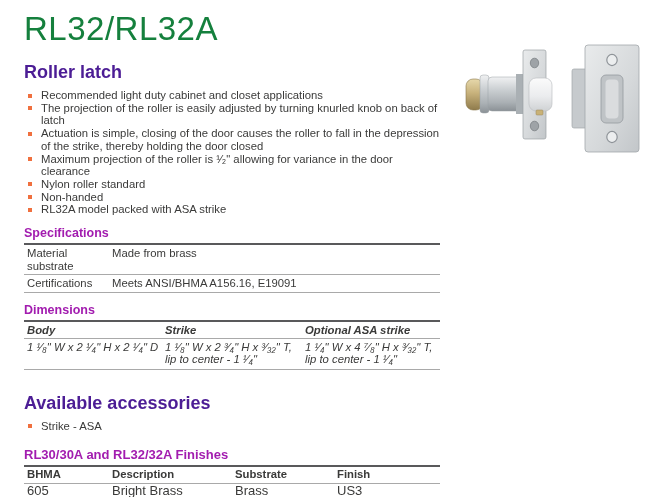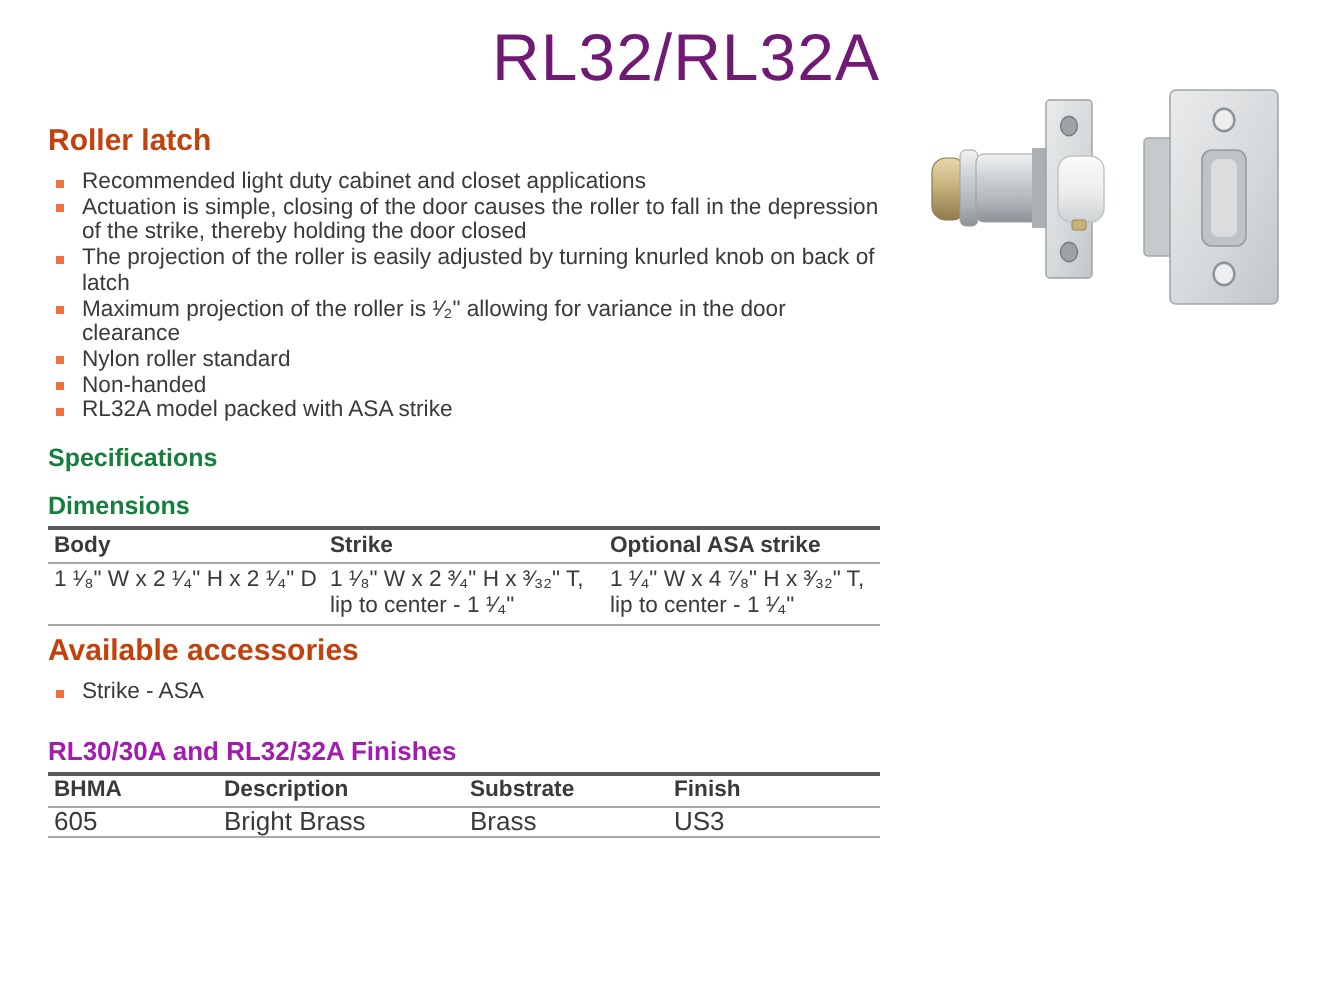--- a/index.html
+++ b/index.html
@@ -4,83 +4,93 @@
 <style>
   html,body{margin:0;padding:0;}
   body{
     width:669px;height:497px;background:#ffffff;position:relative;overflow:hidden;
     font-family:"Liberation Sans","DejaVu Sans",sans-serif;color:#3a3a39;
     -webkit-font-smoothing:antialiased;
   }
   .content{position:absolute;left:24px;top:10px;width:416px;}
   h1.page-title{
     margin:0 0 15px 0;font-size:33px;line-height:37px;font-weight:400;
-    color:#701a75;letter-spacing:0.5px;text-align:right;
+    color:#15803d;letter-spacing:0.5px;
   }
-  .orange-head{font-size:15px;font-weight:700;color:#c2410c;margin:0 0 6px 0;}
+  .orange-head{font-size:18px;font-weight:700;color:#4c1d95;margin:0 0 6px 0;}
   .bullets{margin:0;}
   .bullet{display:flex;align-items:flex-start;}
   .bullet .sq{flex:0 0 auto;width:4px;height:4px;background:#f0703e;margin:4.5px 9px 0 4px;}
   .bullet .bt{font-size:11.3px;line-height:12.7px;max-width:400px;}
-  .sec-head{font-size:12.5px;font-weight:700;margin:10px 0 3px 0;color:#15803d;}
+  .sec-head{font-size:12.5px;font-weight:700;margin:10px 0 3px 0;color:#a21caf;}
   .fin-head{font-size:13px;font-weight:700;margin:15px 0 3px 0;color:#a21caf;}
   .rule-table{border-top:2px solid #59595b;}
   .trow{display:flex;border-bottom:1px solid #a9a9a9;padding:2px 0 2px 3px;font-size:11.3px;line-height:12.5px;}
   .trow .c1{flex:0 0 85px;}
   .trow .c2{flex:1;}
-  .dims-grid{display:grid;grid-template-columns:138px 140px 138px;}
+  .dims-grid{display:grid;grid-template-columns:138px 140px 138px;font-style:italic;}
   .dims-grid .dh{font-weight:700;font-size:11.3px;padding:2px 0 2px 3px;border-bottom:1px solid #a9a9a9;}
   .dims-grid .dc{font-size:11.3px;line-height:12.5px;padding:2px 0 3px 3px;border-bottom:1px solid #a9a9a9;}
   .fin-grid .frow{display:grid;grid-template-columns:85px 123px 102px 1fr;
     font-size:13px;line-height:11.5px;border-bottom:1px solid #a9a9a9;padding:1px 0 1px 3px;}
   .fin-grid .frow.head{font-weight:700;font-size:11.3px;padding:2px 0 2px 3px;}
-  .acc-block{margin-top:4px;}
+  .acc-block{margin-top:23px;}
   .product{position:absolute;left:462px;top:18px;width:204px;height:142px;}
 </style>
 </head>
 <body>
 
 <div class="content">
 
   <h1 class="page-title">RL32/RL32A</h1>
 
   <div class="orange-head">Roller latch</div>
 
   <div class="bullets">
     <div class="bullet">
         <span class="sq"></span>
         <span class="bt">Recommended light duty cabinet and closet applications</span>
       </div>
     <div class="bullet">
         <span class="sq"></span>
-        <span class="bt">Actuation is simple, closing of the door causes the roller to fall in the depression of the strike, thereby holding the door closed</span>
+        <span class="bt">The projection of the roller is easily adjusted by turning knurled knob on back of latch</span>
       </div>
     <div class="bullet">
         <span class="sq"></span>
-        <span class="bt">The projection of the roller is easily adjusted by turning knurled knob on back of latch</span>
+        <span class="bt">Actuation is simple, closing of the door causes the roller to fall in the depression of the strike, thereby holding the door closed</span>
       </div>
     <div class="bullet">
         <span class="sq"></span>
         <span class="bt">Maximum projection of the roller is ¹⁄₂" allowing for variance in the door clearance</span>
       </div>
     <div class="bullet">
         <span class="sq"></span>
         <span class="bt">Nylon roller standard</span>
       </div>
     <div class="bullet">
         <span class="sq"></span>
         <span class="bt">Non-handed</span>
       </div>
     <div class="bullet">
         <span class="sq"></span>
         <span class="bt">RL32A model packed with ASA strike</span>
       </div>
   </div>
 
   <div class="sec-head">Specifications</div>
+  <div class="rule-table">
+    <div class="trow">
+      <span class="c1">Material substrate</span>
+      <span class="c2">Made from brass</span>
+    </div>
+    <div class="trow">
+      <span class="c1">Certifications</span>
+      <span class="c2">Meets ANSI/BHMA A156.16, E19091</span>
+    </div>
+  </div>
 
   <div class="sec-head">Dimensions</div>
   <div class="rule-table dims-grid">
     <div class="dh">Body</div>
     <div class="dh">Strike</div>
     <div class="dh">Optional ASA strike</div>
     <div class="dc"><span>1 ¹⁄₈" W x 2 ¹⁄₄" H x 2 ¹⁄₄" D</span></div>
     <div class="dc"><span>1 ¹⁄₈" W x 2 ³⁄₄" H x ³⁄₃₂" T,</span><br><span>lip to center - 1 ¹⁄₄"</span></div>
     <div class="dc"><span>1 ¹⁄₄" W x 4 ⁷⁄₈" H x ³⁄₃₂" T,</span><br><span>lip to center - 1 ¹⁄₄"</span></div>
   </div>

